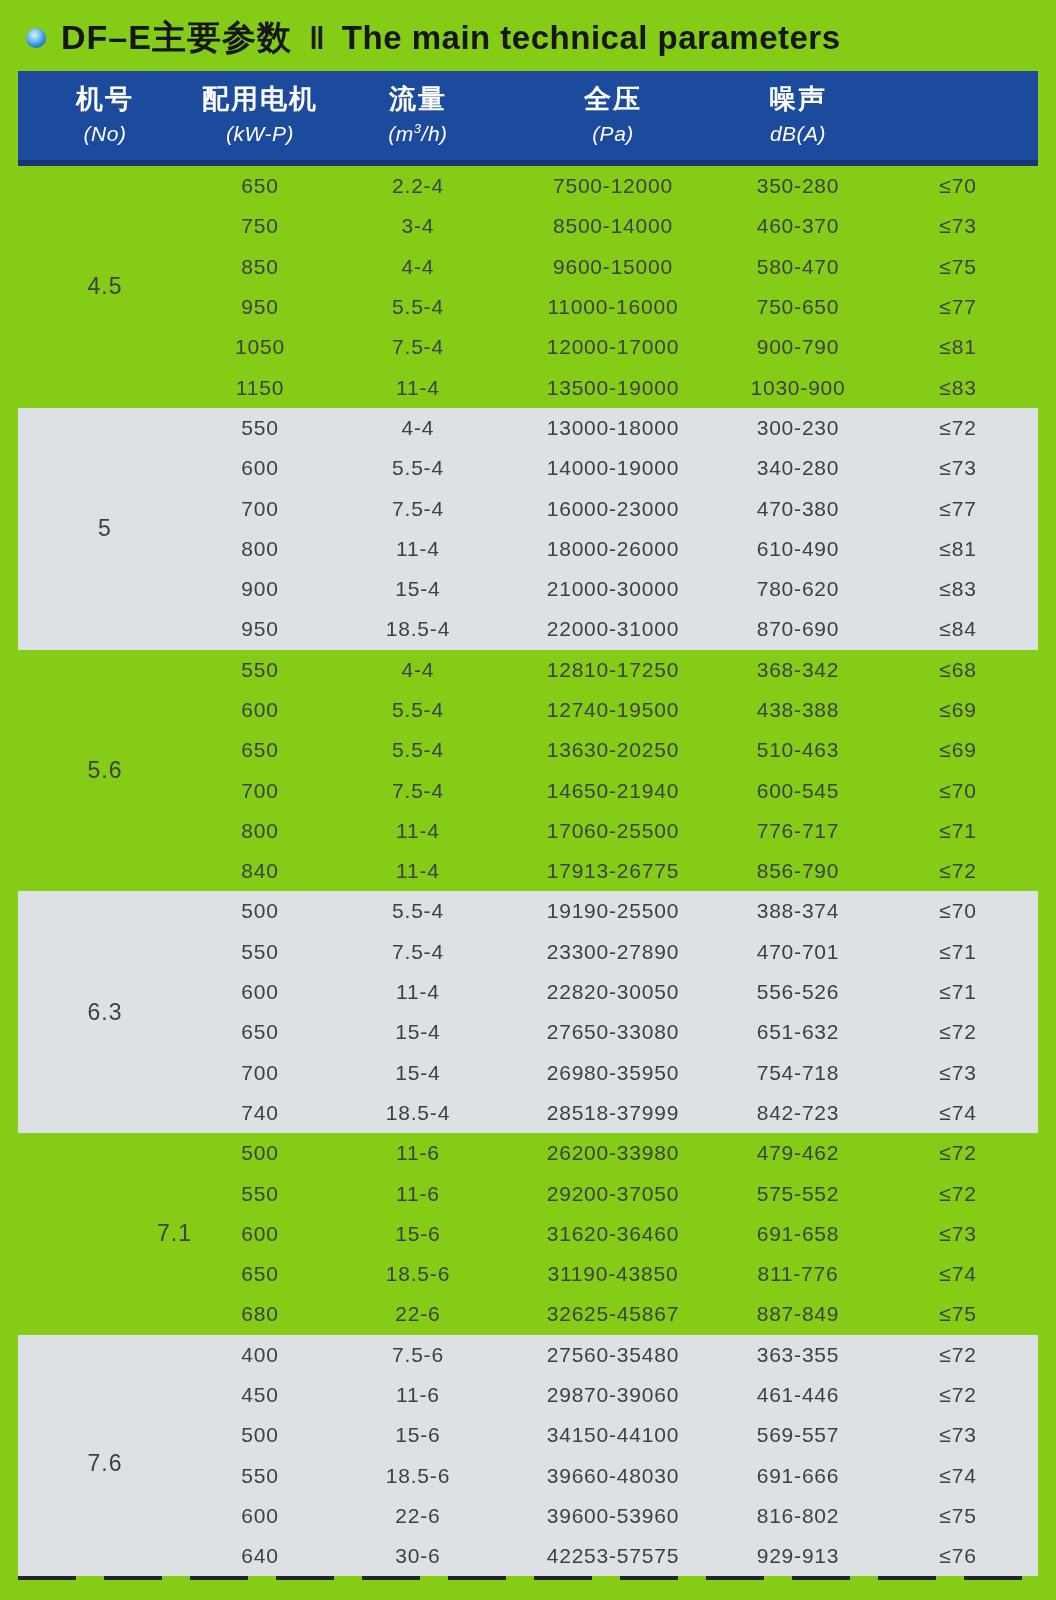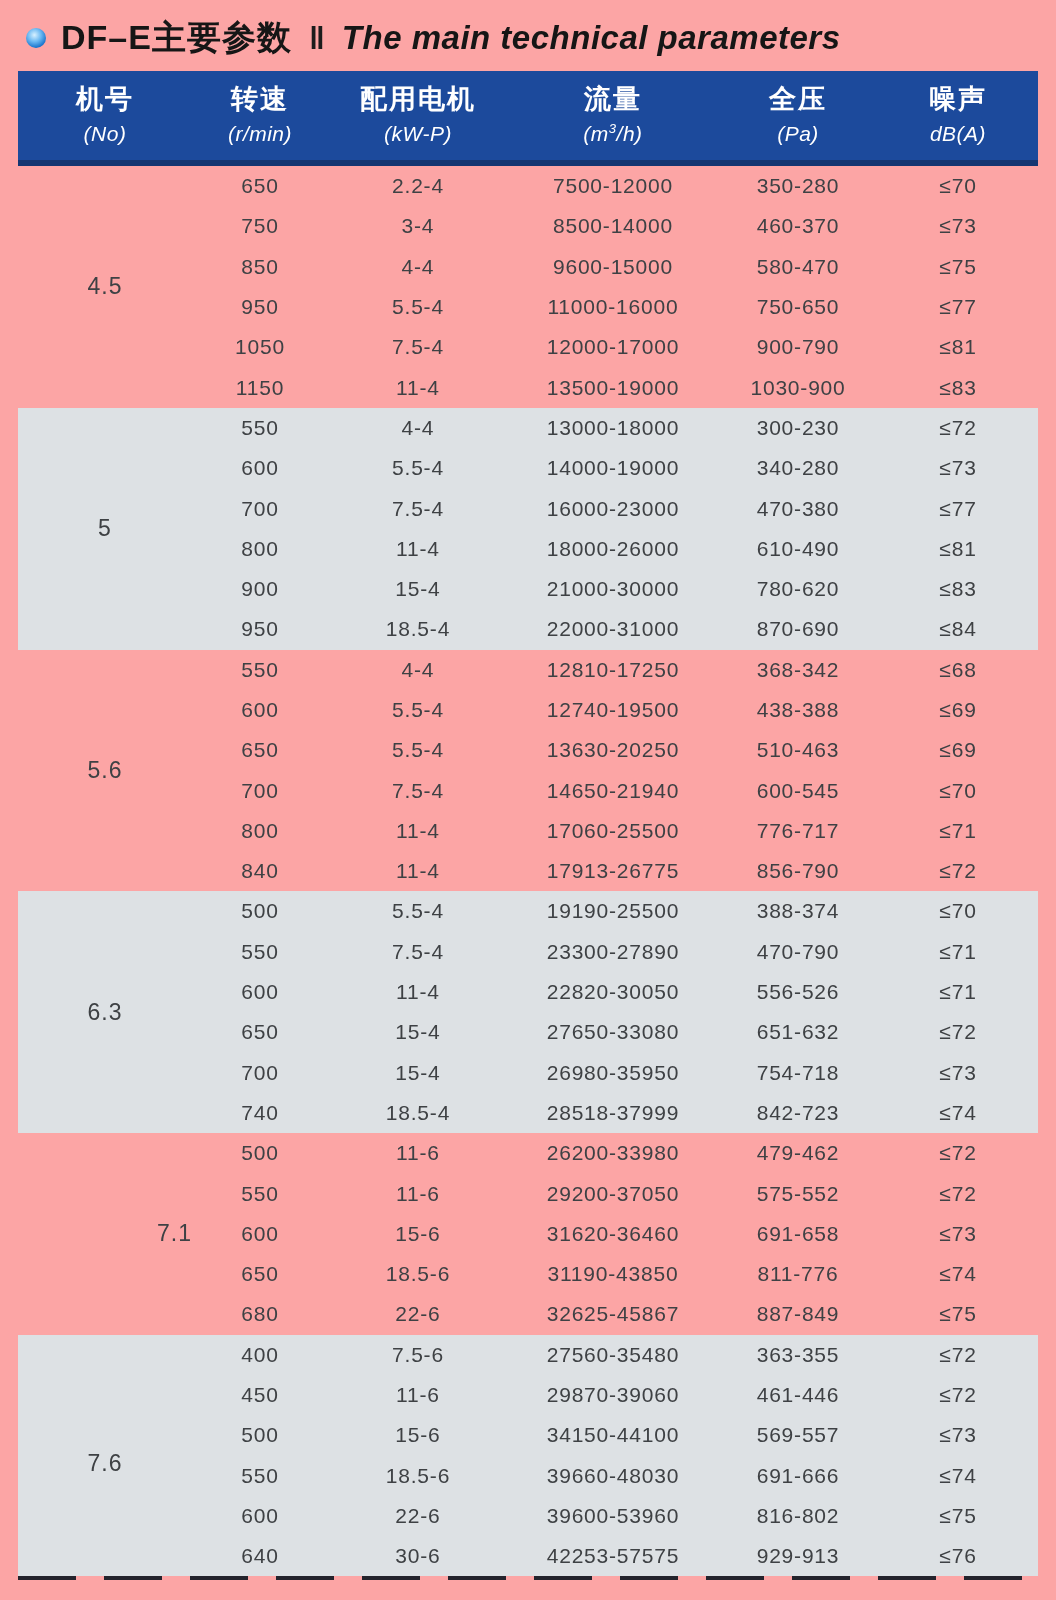--- a/index.html
+++ b/index.html
@@ -6,21 +6,21 @@
     margin: 0;
     padding: 0;
     background: #ffffff;
     width: 1056px;
     font-family: "Liberation Sans", "DejaVu Sans", sans-serif;
   }
   .page {
     position: relative;
     width: 1056px;
     height: 1600px;
-    background: #fca5a5;
+    background: #84cc16;
     overflow: hidden;
   }
   
   .title-row {
     display: flex;
     align-items: center;
     gap: 15px;
     padding: 14px 0 0 26px;
     height: 48px;
   }
@@ -43,21 +43,20 @@
     font-weight: 600;
     color: #1c1c1c;
     padding: 0 2px;
   }
   .title-en {
     font-size: 33px;
     font-weight: 800;
     color: #161616;
     letter-spacing: 0.5px;
     white-space: nowrap;
-    font-style: italic;
   }
   
   .tbl {
     margin: 9px 18px 0 18px;
   }
   .thead {
     display: grid;
     grid-template-columns: 17.06% 13.33% 17.65% 20.59% 15.69% 15.68%;
     background: var(--header-bg, #1c4a9c);
     border-bottom: 6px solid var(--header-border, #143672);
@@ -127,24 +126,20 @@
     <span class="title-zh">DF–E主要参数</span>
     <span class="title-divider">‖</span>
     <span class="title-en">The main technical parameters</span>
   </div>
 
   <div class="tbl">
     <div class="thead" id="thead">
         <div class="th">
           <div class="th-zh">机号</div>
           <div class="th-sub">(No)</div>
-        </div>
-        <div class="th">
-          <div class="th-zh">转速</div>
-          <div class="th-sub">(r/min)</div>
         </div>
         <div class="th">
           <div class="th-zh">配用电机</div>
           <div class="th-sub">(kW-P)</div>
         </div>
         <div class="th">
           <div class="th-zh">流量</div>
           <div class="th-sub">(m<sup>3</sup>/h)</div>
         </div>
         <div class="th">
@@ -259,21 +254,21 @@
         <div class="group shaded">
           <div class="gno" style="grid-row: 1 / span 6;">6.3</div>
           <div class="td">500</div>
           <div class="td">5.5-4</div>
           <div class="td">19190-25500</div>
           <div class="td">388-374</div>
           <div class="td">≤70</div>
           <div class="td">550</div>
           <div class="td">7.5-4</div>
           <div class="td">23300-27890</div>
-          <div class="td">470-790</div>
+          <div class="td">470-701</div>
           <div class="td">≤71</div>
           <div class="td">600</div>
           <div class="td">11-4</div>
           <div class="td">22820-30050</div>
           <div class="td">556-526</div>
           <div class="td">≤71</div>
           <div class="td">650</div>
           <div class="td">15-4</div>
           <div class="td">27650-33080</div>
           <div class="td">651-632</div>

